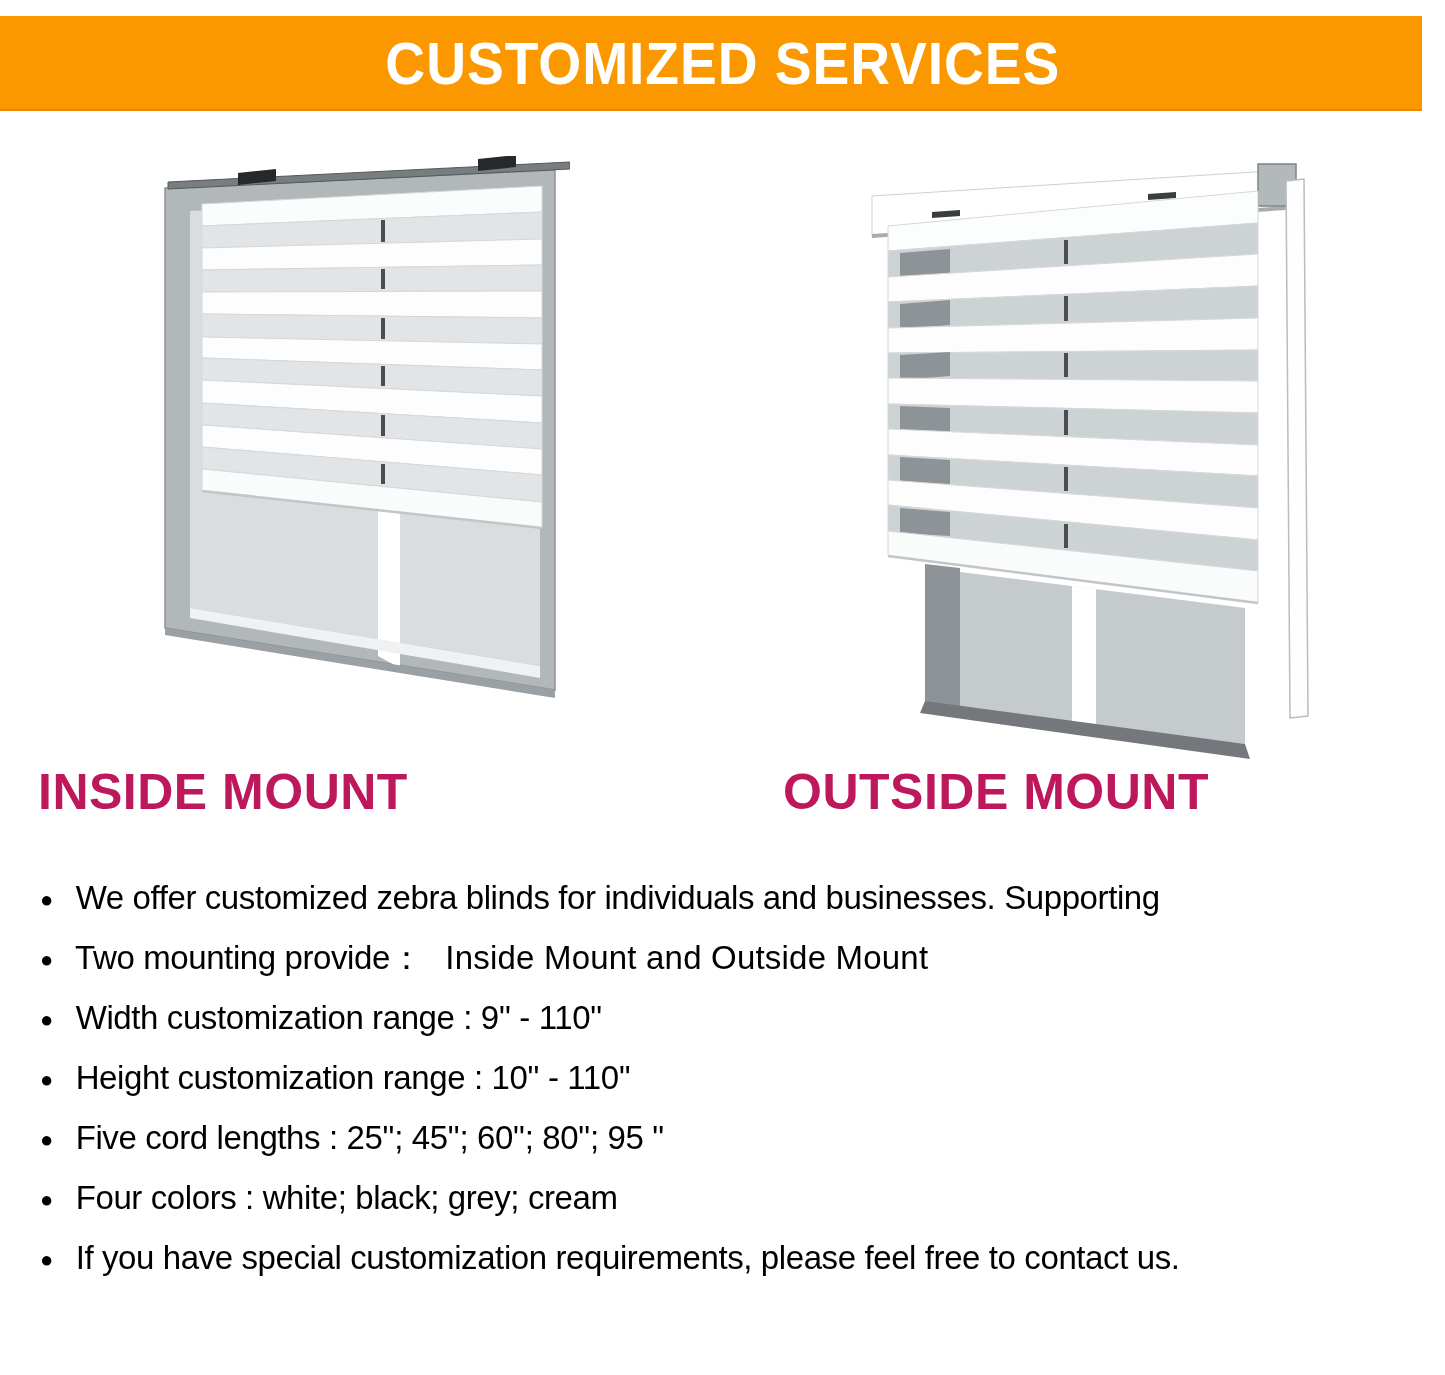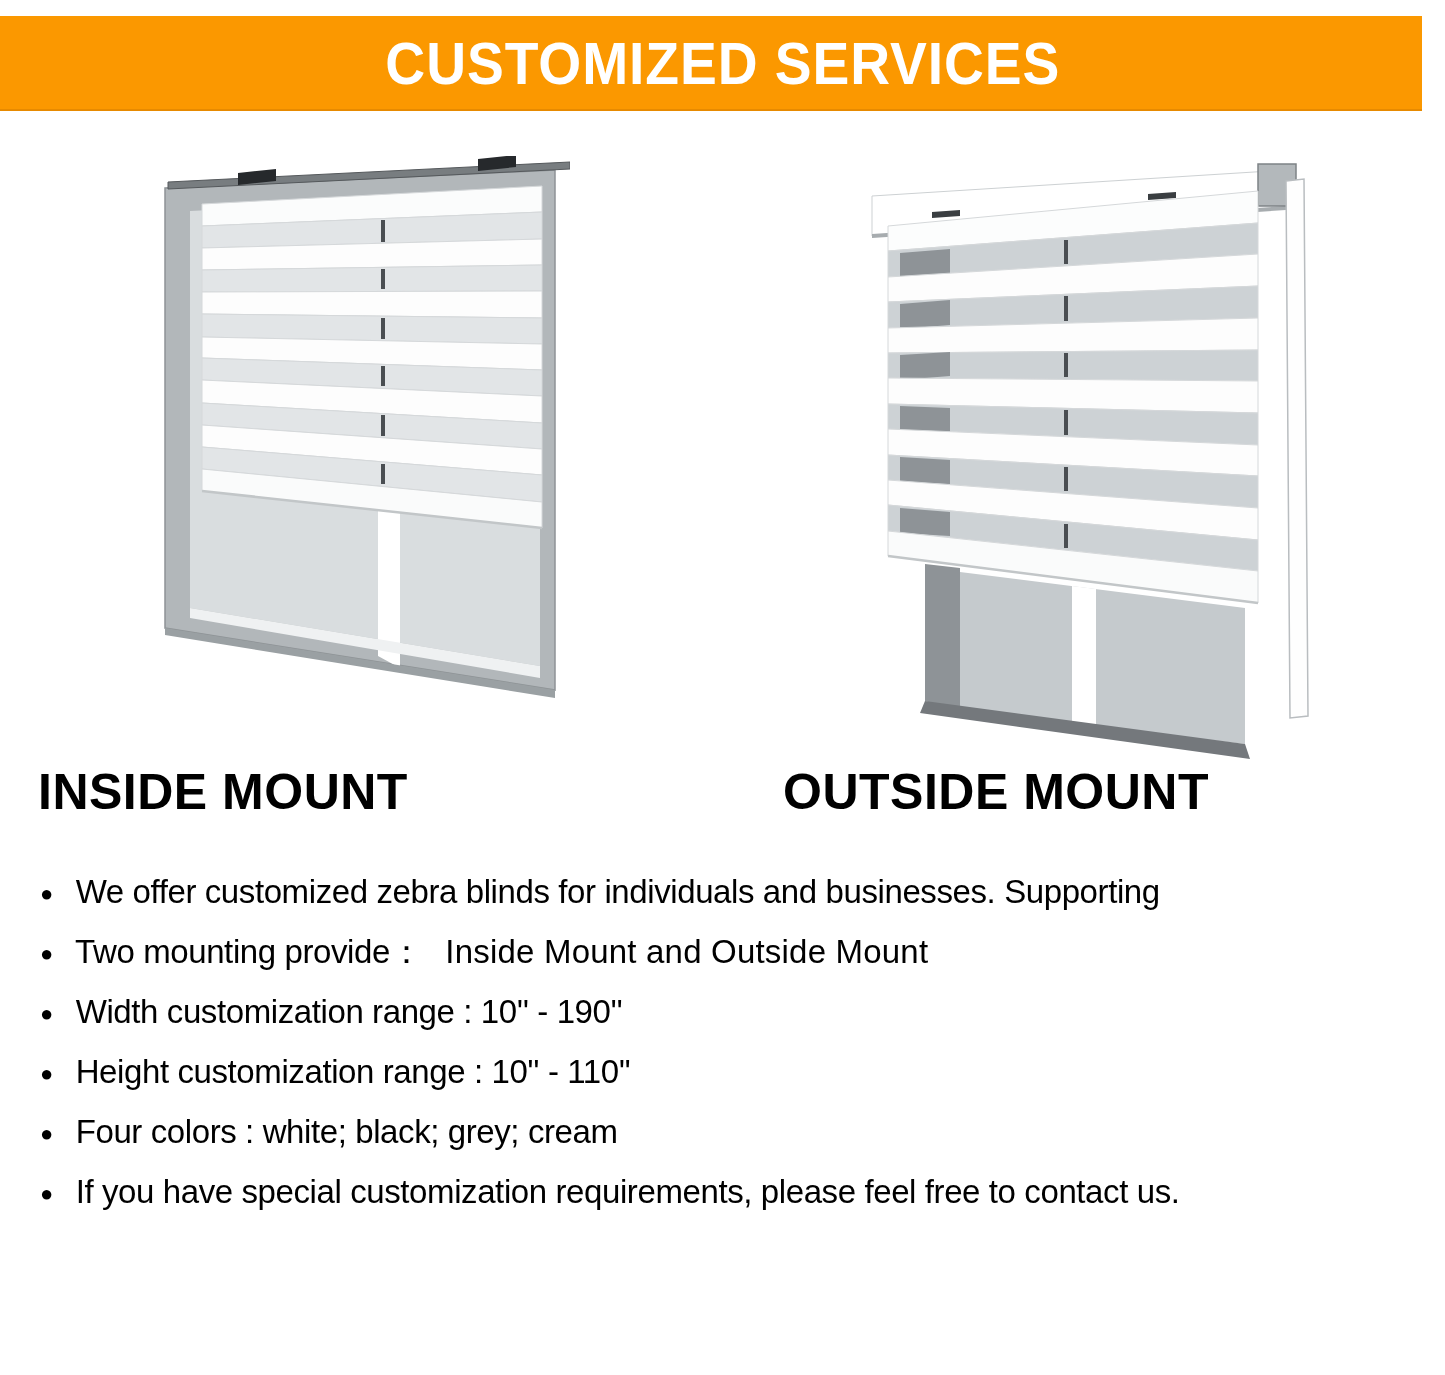--- a/index.html
+++ b/index.html
@@ -25,32 +25,32 @@
 
   
   .illus { position:absolute; }
   .illus-left  { left:150px; top:140px; width:420px; height:610px; }
   .illus-right { left:860px; top:140px; width:460px; height:610px; }
   .illus svg { display:block; width:100%; height:100%; }
 
   
   .mount-label {
     position:absolute; top:748px; height:56px; line-height:56px;
-    color:#000000; font-weight:bold; font-size:50px; letter-spacing:0.5px;
+    color:#be185d; font-weight:bold; font-size:50px; letter-spacing:0.5px;
     white-space:nowrap;
   }
   .mount-label.inside  { left:38px; }
   .mount-label.outside { left:783px; }
 
   
   .bullets {
     position:absolute; left:40px; top:852px; width:1372px;
     font-size:33px; letter-spacing:-0.4px; color:#000;
   }
-  .b-row { line-height:48px; height:60px; white-space:nowrap; }
+  .b-row { line-height:60px; height:60px; white-space:nowrap; }
   .marker {
     display:inline-block; font-size:22px; vertical-align:2px;
     margin-right:14px;
   }
   .b-text { }
   .em { letter-spacing:0.2px; margin-left:14px; }
 </style>
 </head>
 <body>
 
@@ -175,29 +175,33 @@
     </div>
 
     <div class="b-row">
       <span class="marker">●</span>
       <span class="b-text">Two mounting provide：</span>
       <span class="b-text em">Inside Mount and Outside Mount</span>
     </div>
 
     <div class="b-row">
       <span class="marker">●</span>
-      <span class="b-text">Width customization range : 10'' - 190''</span>
+      <span class="b-text">Width customization range : 9'' - 110''</span>
     </div>
 
     <div class="b-row">
       <span class="marker">●</span>
       <span class="b-text">Height customization range : 10'' - 110''</span>
     </div>
 
 
+    <div class="b-row">
+      <span class="marker">●</span>
+      <span class="b-text">Five cord lengths : 25''; 45''; 60''; 80''; 95 ''</span>
+    </div>
 
     <div class="b-row">
       <span class="marker">●</span>
       <span class="b-text">Four colors : white; black; grey; cream</span>
     </div>
 
     <div class="b-row">
       <span class="marker">●</span>
       <span class="b-text">If you have special customization requirements, please feel free to contact us.</span>
     </div>

